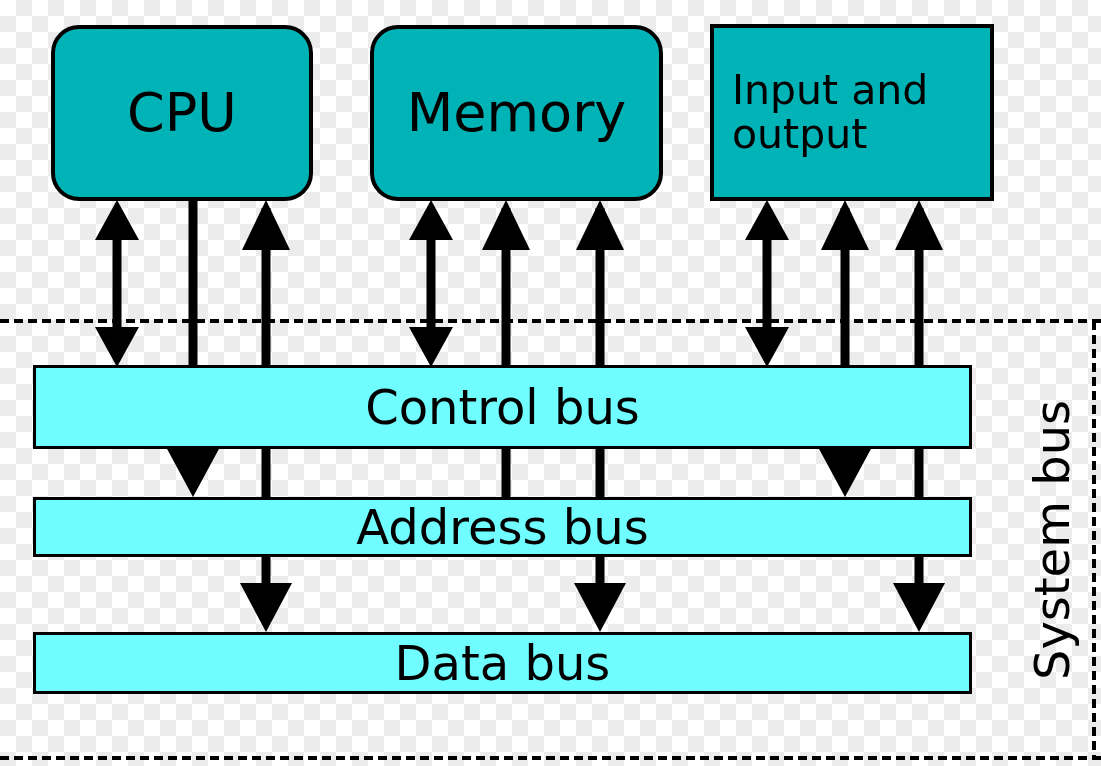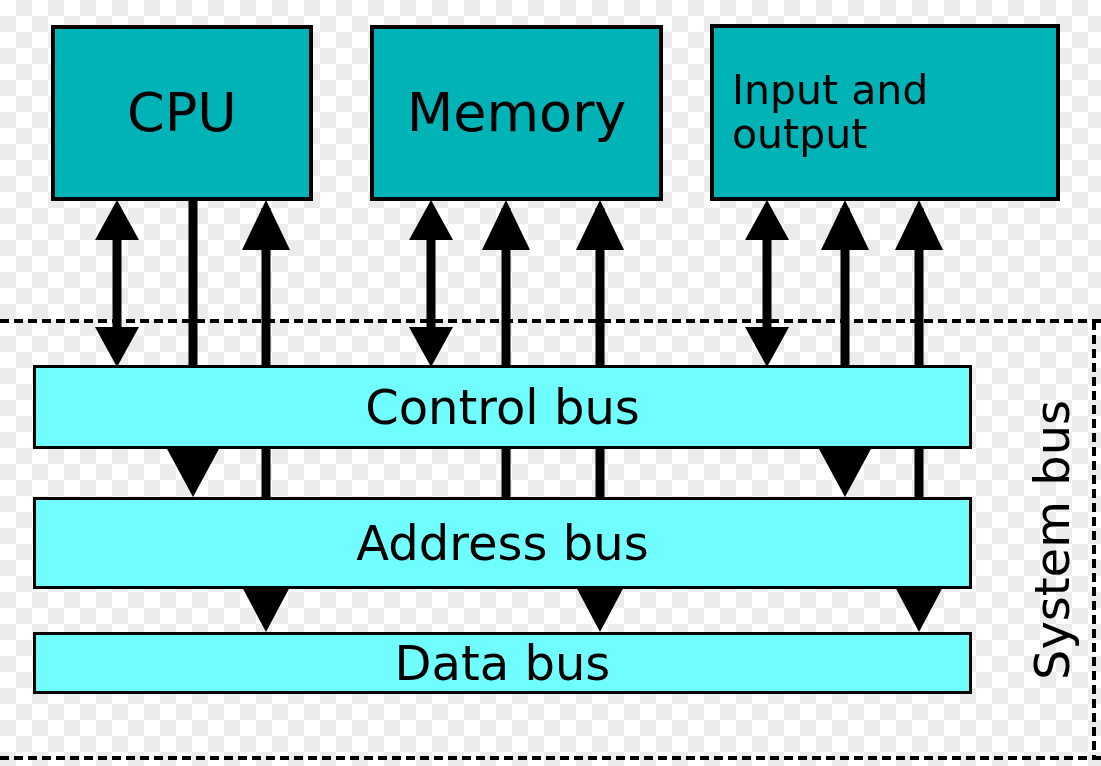--- a/index.html
+++ b/index.html
@@ -30,21 +30,21 @@
   }
   .unit-box {
     position: absolute;
     box-sizing: border-box;
     border: 4px solid #000000;
     display: flex;
     align-items: center;
     color: #000000;
     line-height: 1.05;
   }
-  .unit-box.center { justify-content: center; }
+  .unit-box.center { justify-content: center; border-radius: 28px; }
   .unit-box.left { justify-content: flex-start; }
   .bus-bar {
     position: absolute;
     box-sizing: border-box;
     border: 3px solid #000000;
     display: flex;
     align-items: center;
     justify-content: center;
     color: #000000;
   }
@@ -132,32 +132,32 @@
   <div class="unit-box center" style="left:51px; top:25px; width:262px; height:176px;
               background:#00b3b6; font-size:54px;">
     <span>CPU</span>
   </div>
 
   <div class="unit-box center" style="left:370px; top:25px; width:293px; height:176px;
               background:#00b3b6; font-size:54px;justify-content:center;">
     <span>Memory</span>
   </div>
 
-  <div class="unit-box left" style="left:710px; top:24px; width:350px; height:177px;
+  <div class="unit-box left" style="left:710px; top:24px; width:284px; height:177px;
               background:#00b3b6; font-size:41px; padding-left:18px;">
     <span style="white-space:pre-line;">Input and
 output</span>
   </div>
 
   <div class="bus-bar" style="left:33px; top:365px; width:939px; height:84px;
               background:#6ffdff; font-size:48px;">
     <span class="bus-label">Control bus</span>
   </div>
 
-  <div class="bus-bar" style="left:33px; top:497px; width:939px; height:92px;
+  <div class="bus-bar" style="left:33px; top:497px; width:939px; height:60px;
               background:#6ffdff; font-size:48px;">
     <span class="bus-label">Address bus</span>
   </div>
 
   <div class="bus-bar" style="left:33px; top:632px; width:939px; height:62px;
               background:#6ffdff; font-size:48px;">
     <span class="bus-label">Data bus</span>
   </div>
 
   <div id="system-bus-label" style="left:902px; top:512px; width:300px; text-align:center; font-size:48px;">System bus</div>

